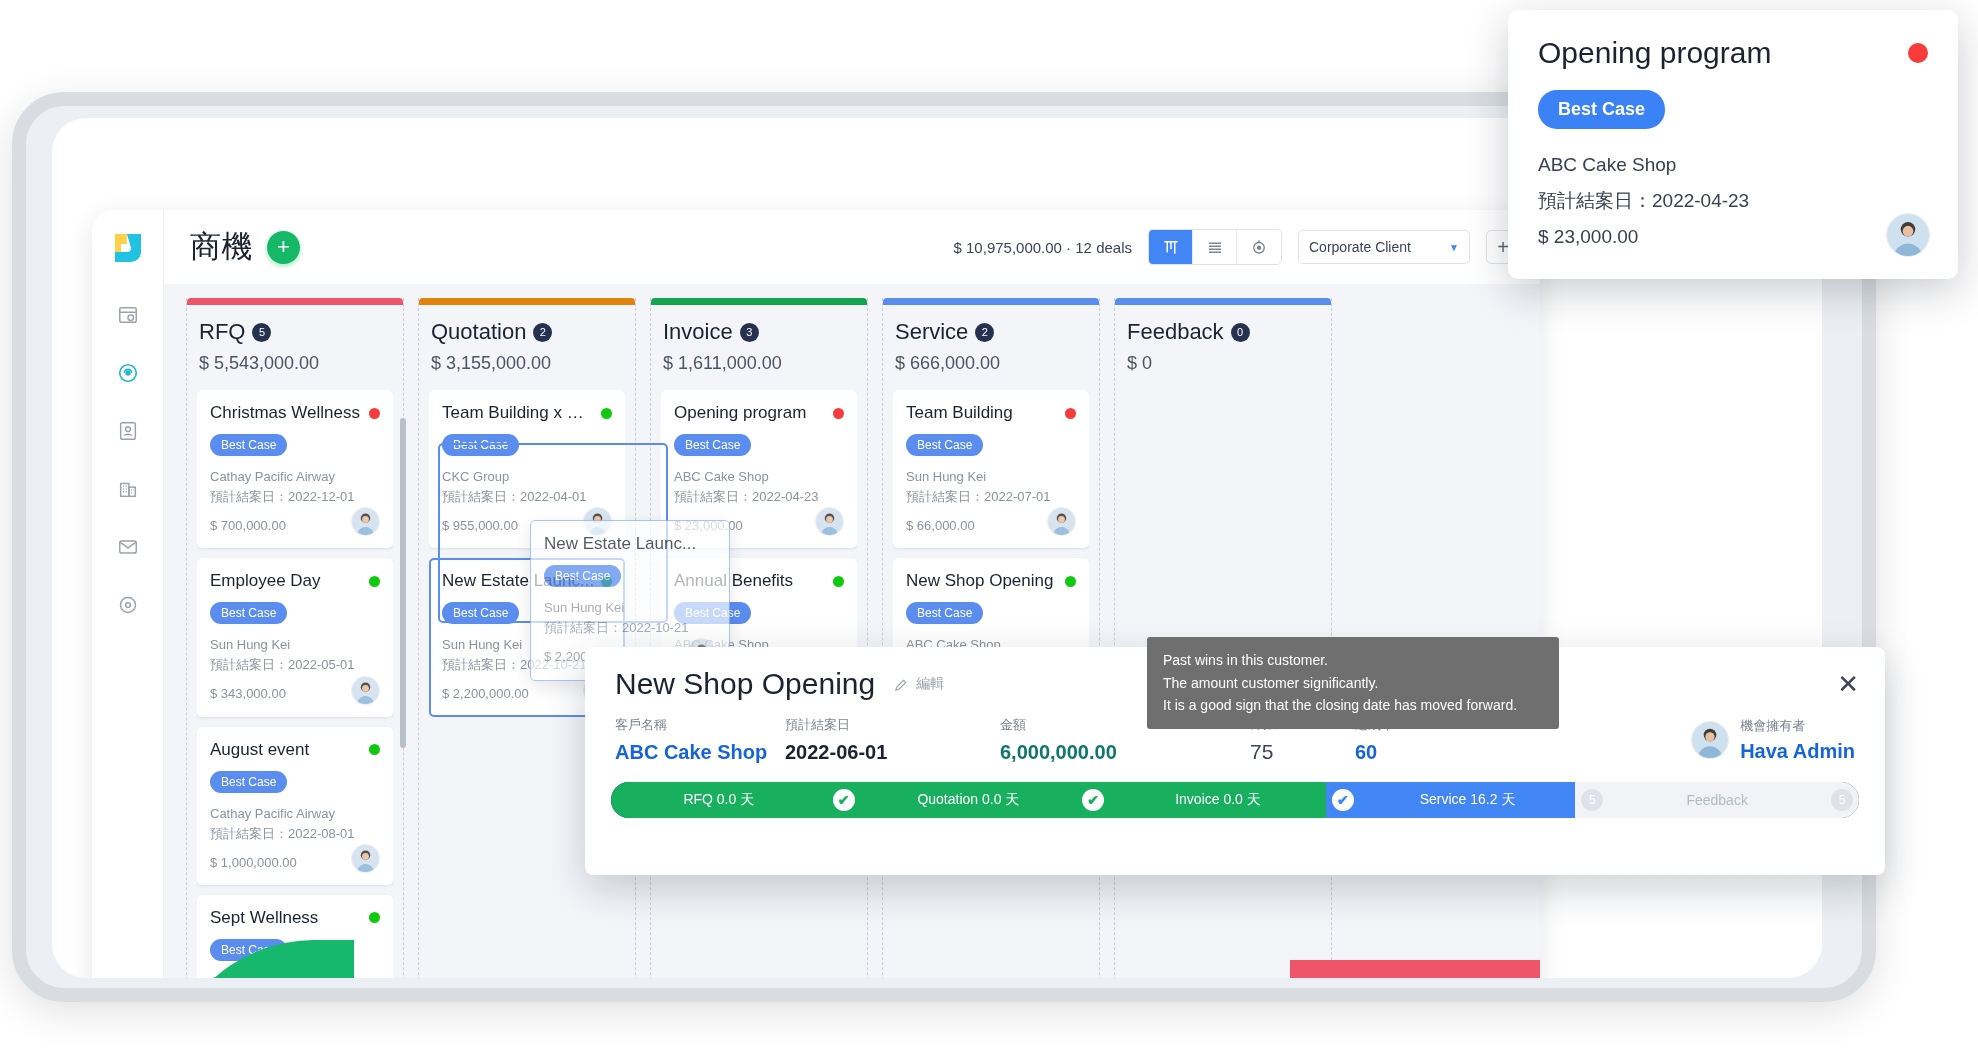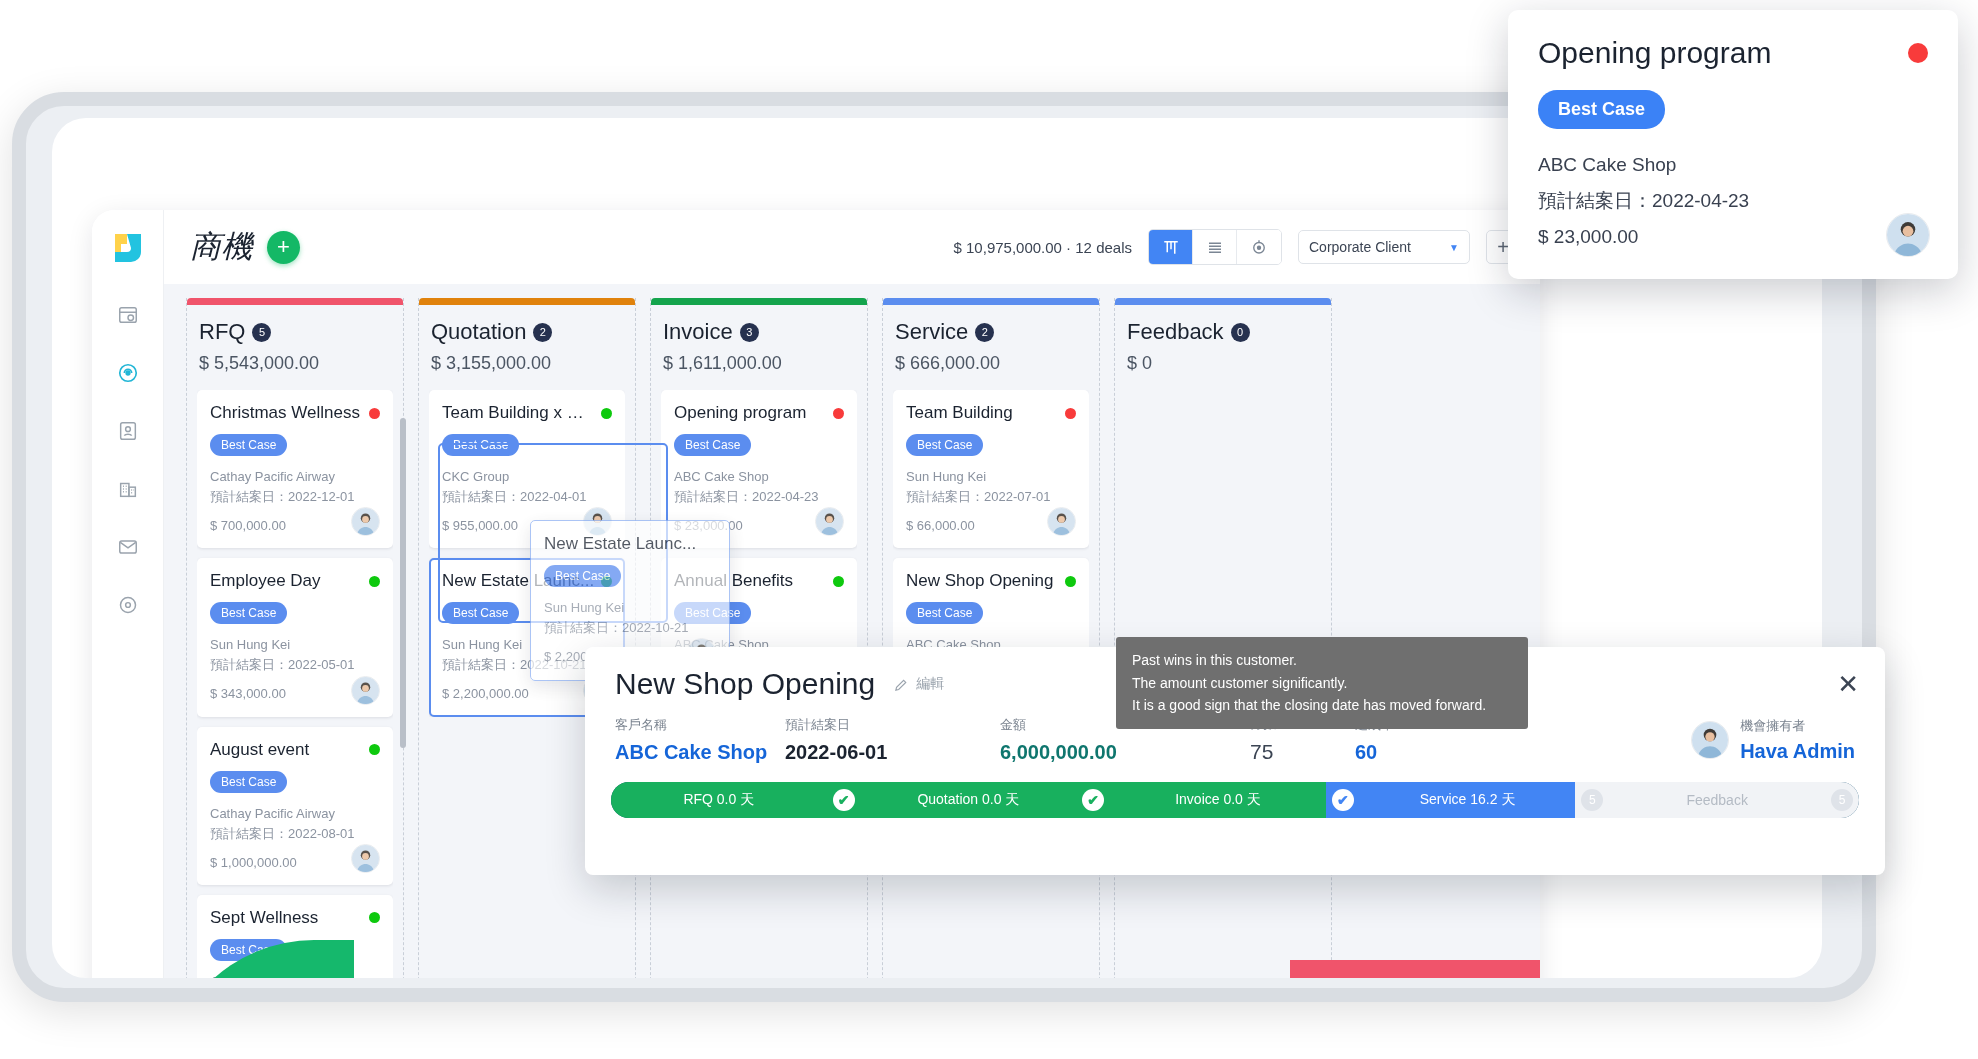--- a/index.html
+++ b/index.html
@@ -54,21 +54,21 @@
 
   
   .board {
     position: absolute; left: 72px; top: 0; right: 0; bottom: 0;
     background: #f3f5f9;
   }
   .topbar {
     height: 74px; background: #ffffff;
     display: flex; align-items: center; padding: 0 20px 0 26px;
   }
-  .page-title { font-size: 31px; color: #1b2330; font-weight: 400; letter-spacing: .5px; font-style: italic; }
+  .page-title { font-size: 31px; color: #1b2330; font-weight: 400; letter-spacing: .5px; }
   .add-round {
     width: 33px; height: 33px; border-radius: 50%;
     background: #14b866; margin-left: 14px;
     display: flex; align-items: center; justify-content: center;
     color: #fff; font-size: 22px; line-height: 1; cursor: pointer;
     box-shadow: 0 2px 5px rgba(20,184,102,.4);
   }
   .topbar-right { margin-left: auto; display: flex; align-items: center; gap: 16px; }
   .summary { font-size: 15px; color: #3b4453; white-space: nowrap; }
   .seg {
@@ -241,21 +241,21 @@
   .sep-done { background: #18b05e; }
   .sep-cur  { background: #4285f4; }
   .sep-empty{ background: #f1f3f6; }
   .badge-circle {
     width: 22px; height: 22px; border-radius: 50%; background: #dfe3e9; color: #fff;
     font-size: 12px; display: flex; align-items: center; justify-content: center;
   }
 
   
   .tooltip {
-    position: absolute; left: 1116px; top: 637px; width: 412px;
+    position: absolute; left: 1147px; top: 637px; width: 412px;
     background: #6f6f6f; color: #fff; border-radius: 3px;
     padding: 12px 16px; font-size: 14px; line-height: 1.62; z-index: 70;
   }
 
   .av-svg { display: block; width: 100%; height: 100%; }
 </style>
 </head>
 <body>
 
 <div id="stage">

